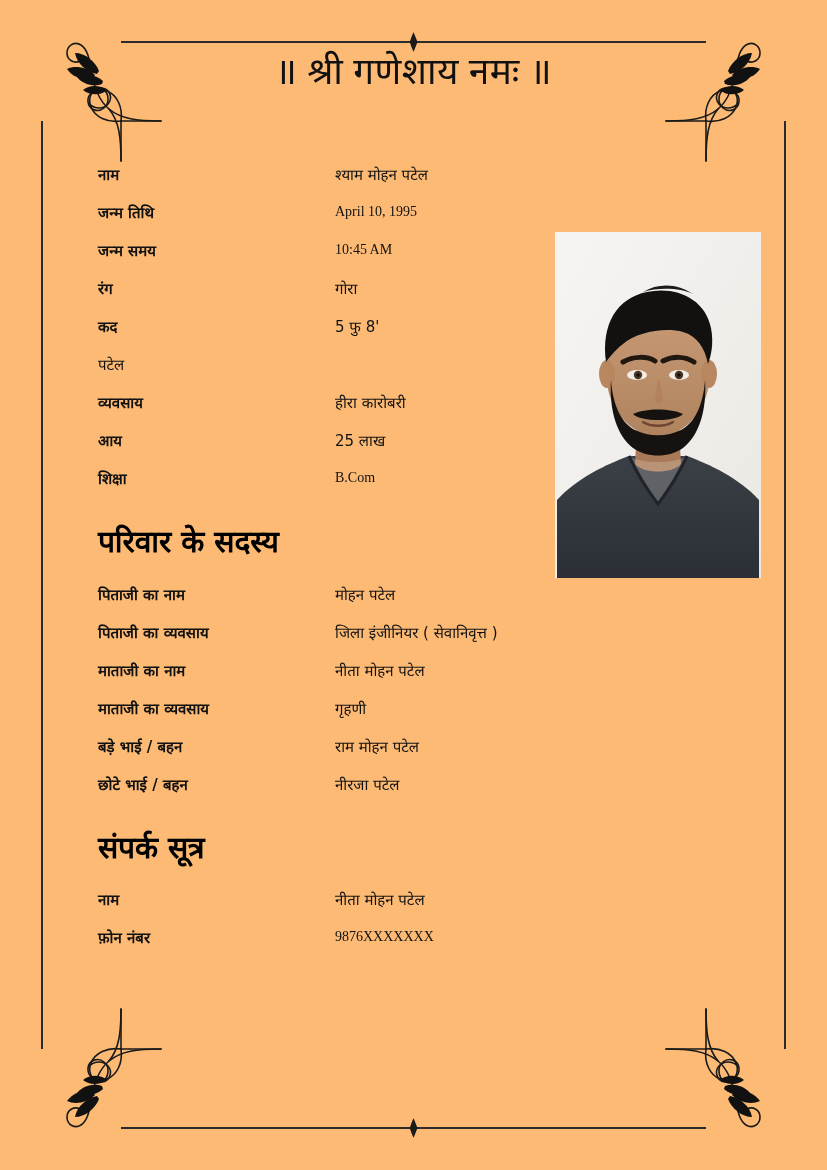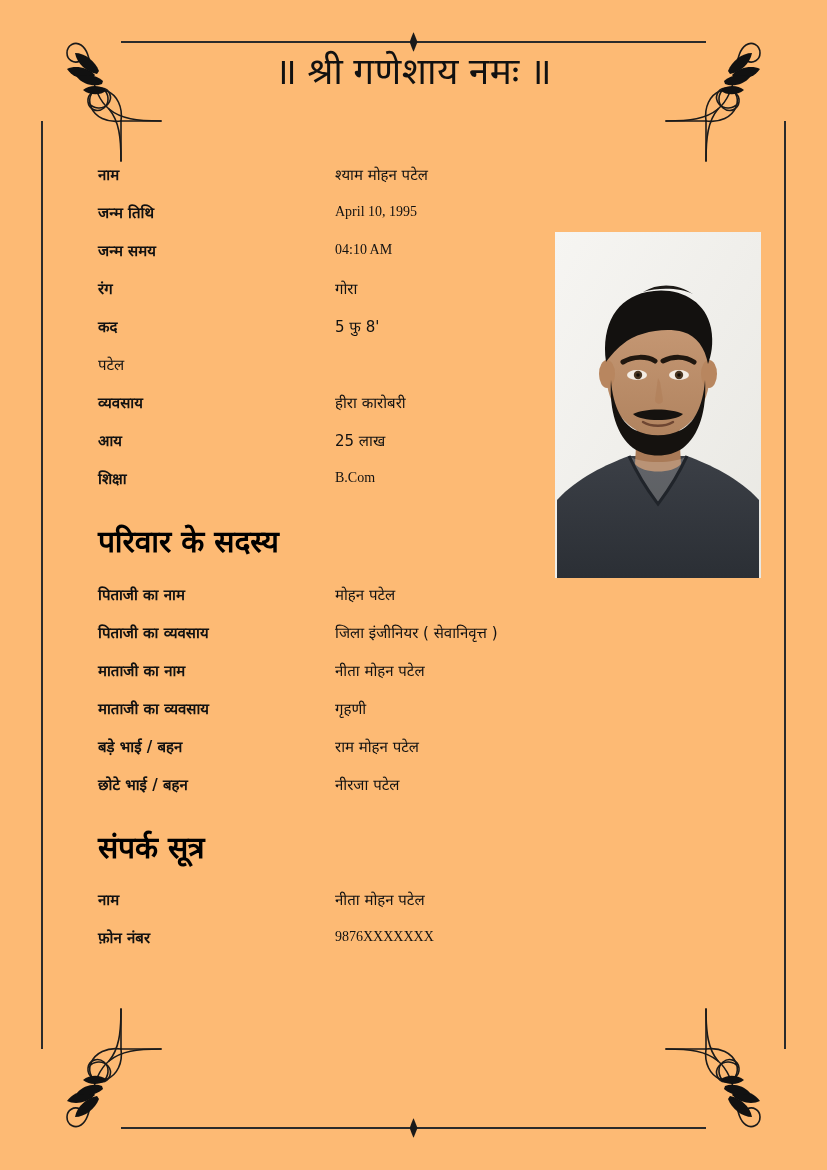--- a/index.html
+++ b/index.html
@@ -282,21 +282,21 @@
         <div class="row">
           <div class="row-label">नाम</div>
           <div class="row-value devanagari">श्याम मोहन पटेल</div>
         </div>
         <div class="row">
           <div class="row-label">जन्म तिथि</div>
           <div class="row-value">April 10, 1995</div>
         </div>
         <div class="row">
           <div class="row-label">जन्म समय</div>
-          <div class="row-value">04:10 AM</div>
+          <div class="row-value">10:45 AM</div>
         </div>
         <div class="row">
           <div class="row-label">रंग</div>
           <div class="row-value devanagari">गोरा</div>
         </div>
         <div class="row">
           <div class="row-label">कद</div>
           <div class="row-value devanagari">5 फु 8'</div>
         </div>
         <div class="row">

